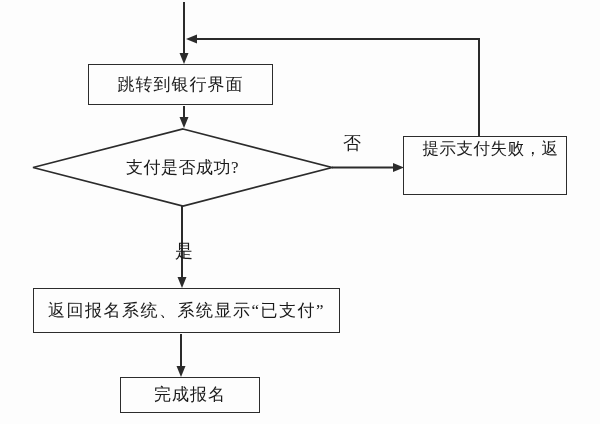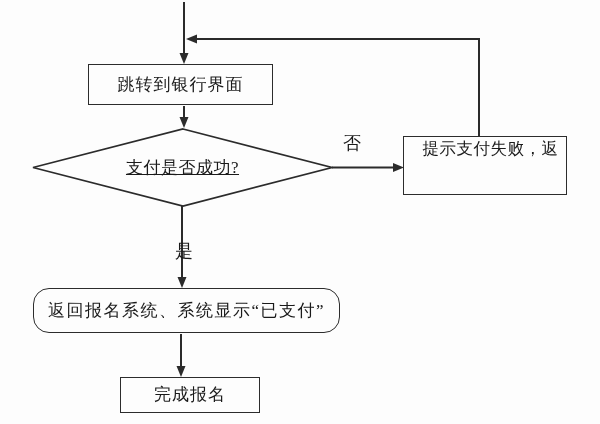--- a/index.html
+++ b/index.html
@@ -33,27 +33,27 @@
     justify-content: center;
     font-size: 17px;
     letter-spacing: 1px;
     line-height: 1.4;
   }
   .node-jump     { left: 88px;  top: 64px;  width: 185px; height: 41px; align-items: center; }
   .node-fail     { left: 403px; top: 136px; width: 164px; height: 59px;
                    align-items: flex-start;
                    justify-content: center; padding-left: 11px;
                    font-size: 16.5px; letter-spacing: 0.5px; line-height: 1.45; }
-  .node-return   { left: 33px;  top: 288px; width: 307px; height: 45px; letter-spacing: 1.5px; border-radius: 16px; }
+  .node-return   { left: 33px;  top: 288px; width: 307px; height: 45px; letter-spacing: 1.5px; }
   .node-complete { left: 120px; top: 377px; width: 140px; height: 36px; }
   .diamond-label {
     position: absolute;
     left: 33px; top: 129px; width: 299px; height: 77px;
     display: flex; align-items: center; justify-content: center;
-    font-size: 17px; letter-spacing: 0.5px; text-decoration: underline;
+    font-size: 17px; letter-spacing: 0.5px;
   }
   .edge-label {
     position: absolute;
     font-size: 18px;
   }
   .edge-label-no  { left: 343px; top: 131px; }
   .edge-label-yes { left: 175px; top: 239px; }
 </style>
 </head>
 <body>

